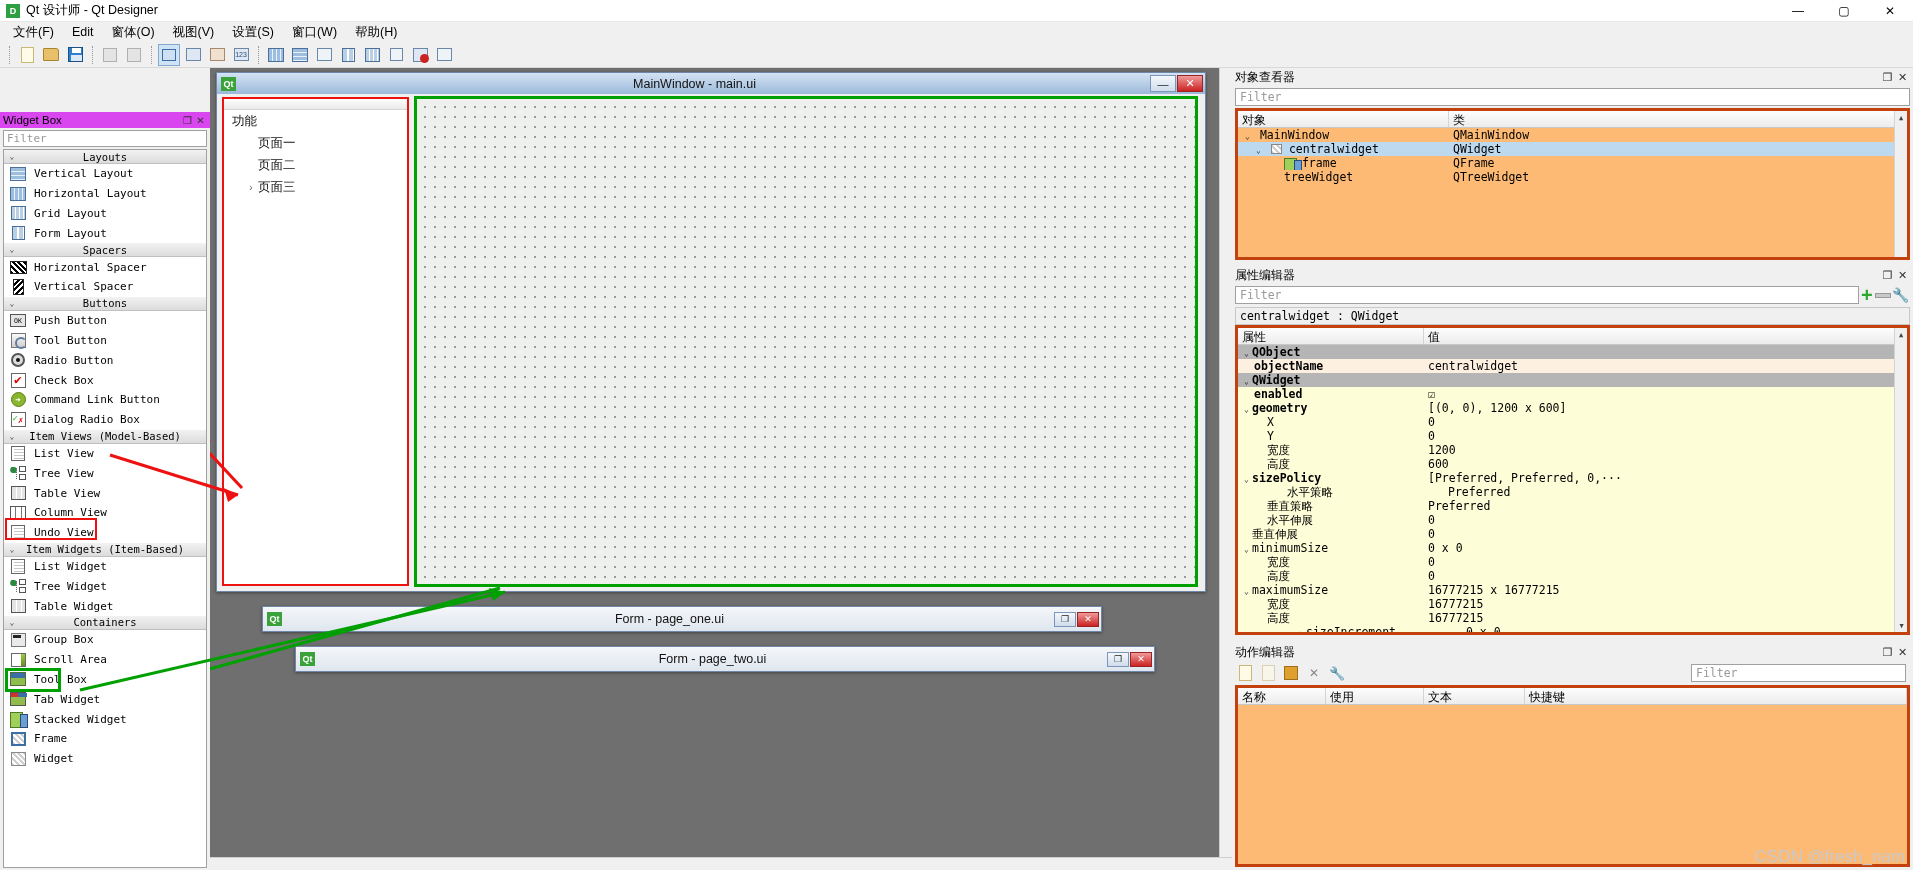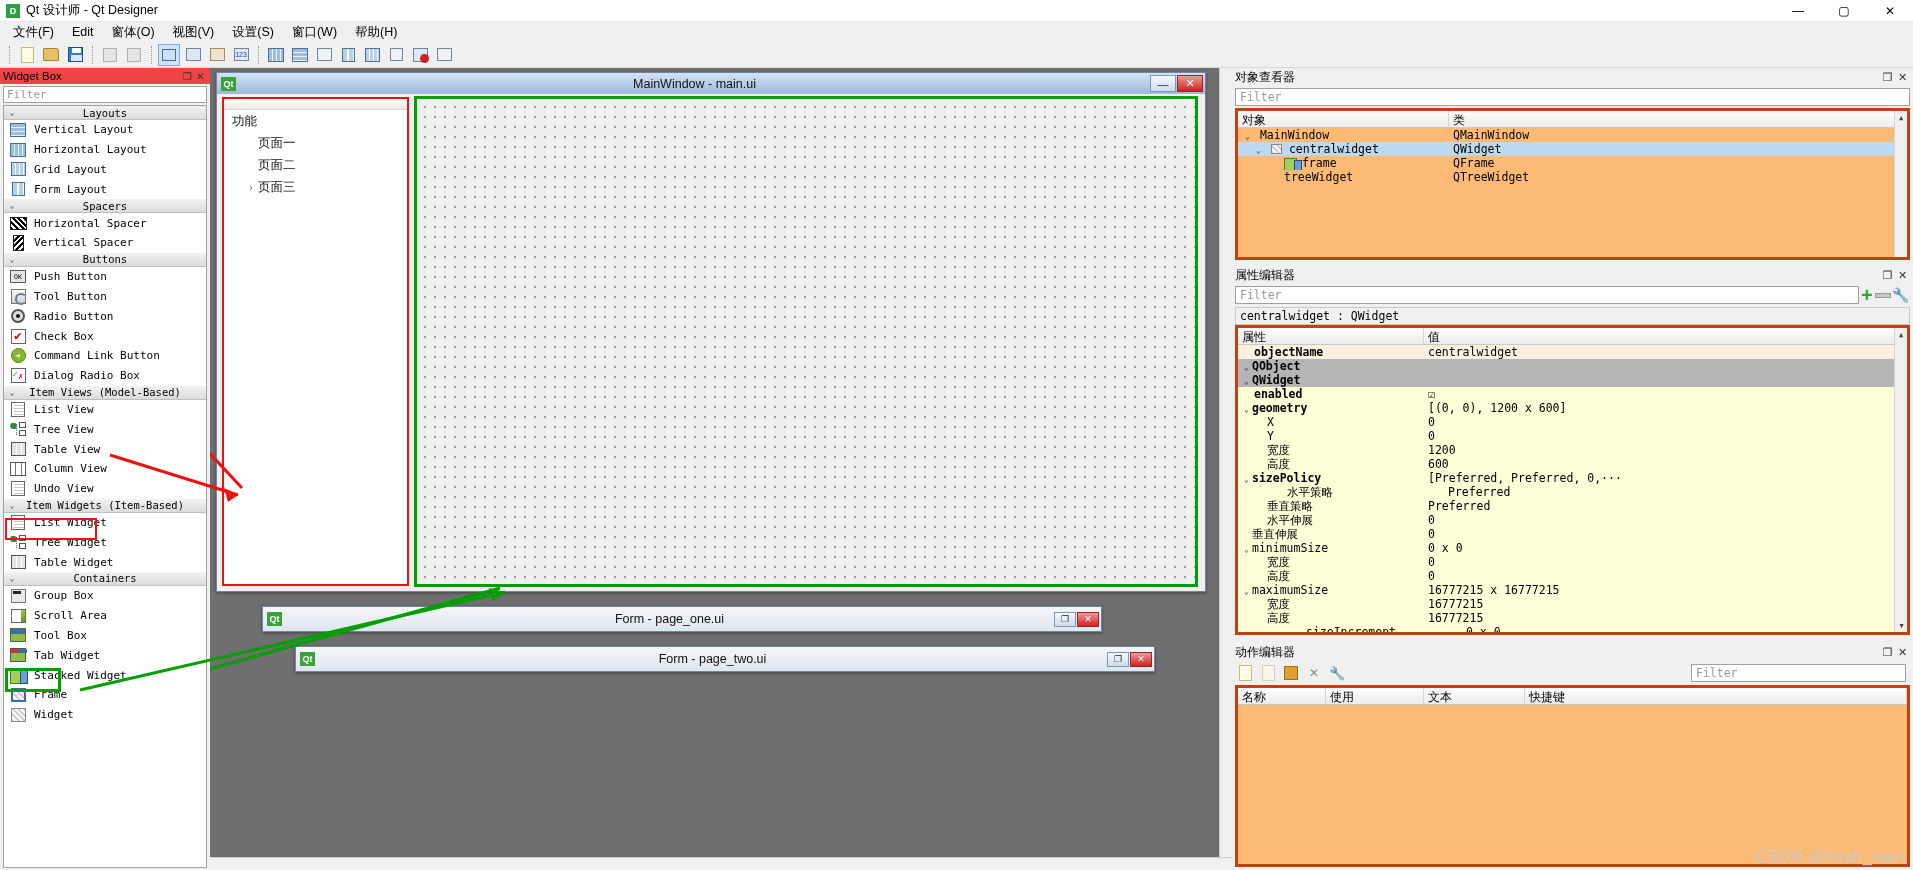--- a/index.html
+++ b/index.html
@@ -49,21 +49,21 @@
   .tb-sep { width: 1px; height: 18px; margin: 0 5px; border-left: 1px dotted #999; }
   .tb-on { background: #cfe3f7; border: 1px solid #84a9cc; }
 
   
   .widgetbox {
     position: absolute; left: 0; top: 68px; width: 210px; height: 802px;
     background: #f0f0f0; display: flex; flex-direction: column;
   }
   .dock-title {
     height: 16px; display: flex; align-items: center; font-size: 11.5px;
-    color: #000; padding: 0 3px; background: #ef4444;
+    color: #000; padding: 0 3px; background: #d946ef; margin-top: 44px;
   }
   .dock-title .nm { flex: 1; }
   .dock-title .ic { width: 13px; text-align: center; font-size: 10px; color: #333; }
   .filterbox {
     margin: 2px 3px; height: 17px; background: #fff; border: 1px solid #a0a0a0;
     display: flex; align-items: center; padding: 0 3px;
     font-family: "DejaVu Sans Mono", monospace; font-size: 11px; color: #999;
   }
   .wb-list { flex: 1; background: #fff; border: 1px solid #a0a0a0; margin: 0 3px 2px 3px;
              overflow: hidden; position: relative; }
@@ -681,27 +681,27 @@
         <span class="minusic"></span>
         <span style="font-size:14px;color:#777;">🔧</span>
       </div>
       <div class="pe-obj">centralwidget : QWidget</div>
       <div class="grid-table" style="height:310px;">
         <div class="gt-head">
           <div style="width:186px;">属性</div>
           <div style="flex:1;">值</div>
         </div>
         <div id="pe-rows">
+            <div class="gt-row grp">
+              <div style="width: 186px; padding-left: 3px;"><span class="chev-s">⌄</span><span style="font-weight: bold;">QObject</span></div>
+              <div style="flex: 1 1 0%;"></div>
+            </div>
             <div class="gt-row alt">
               <div style="width: 186px; padding-left: 16px;"><span style="font-weight: bold;">objectName</span></div>
               <div style="flex: 1 1 0%;">centralwidget</div>
-            </div>
-            <div class="gt-row grp">
-              <div style="width: 186px; padding-left: 3px;"><span class="chev-s">⌄</span><span style="font-weight: bold;">QObject</span></div>
-              <div style="flex: 1 1 0%;"></div>
             </div>
             <div class="gt-row grp">
               <div style="width: 186px; padding-left: 3px;"><span class="chev-s">⌄</span><span style="font-weight: bold;">QWidget</span></div>
               <div style="flex: 1 1 0%;"></div>
             </div>
             <div class="gt-row yellow">
               <div style="width: 186px; padding-left: 16px;"><span style="font-weight: bold;">enabled</span></div>
               <div style="flex: 1 1 0%;">☑</div>
             </div>
             <div class="gt-row yellow">

